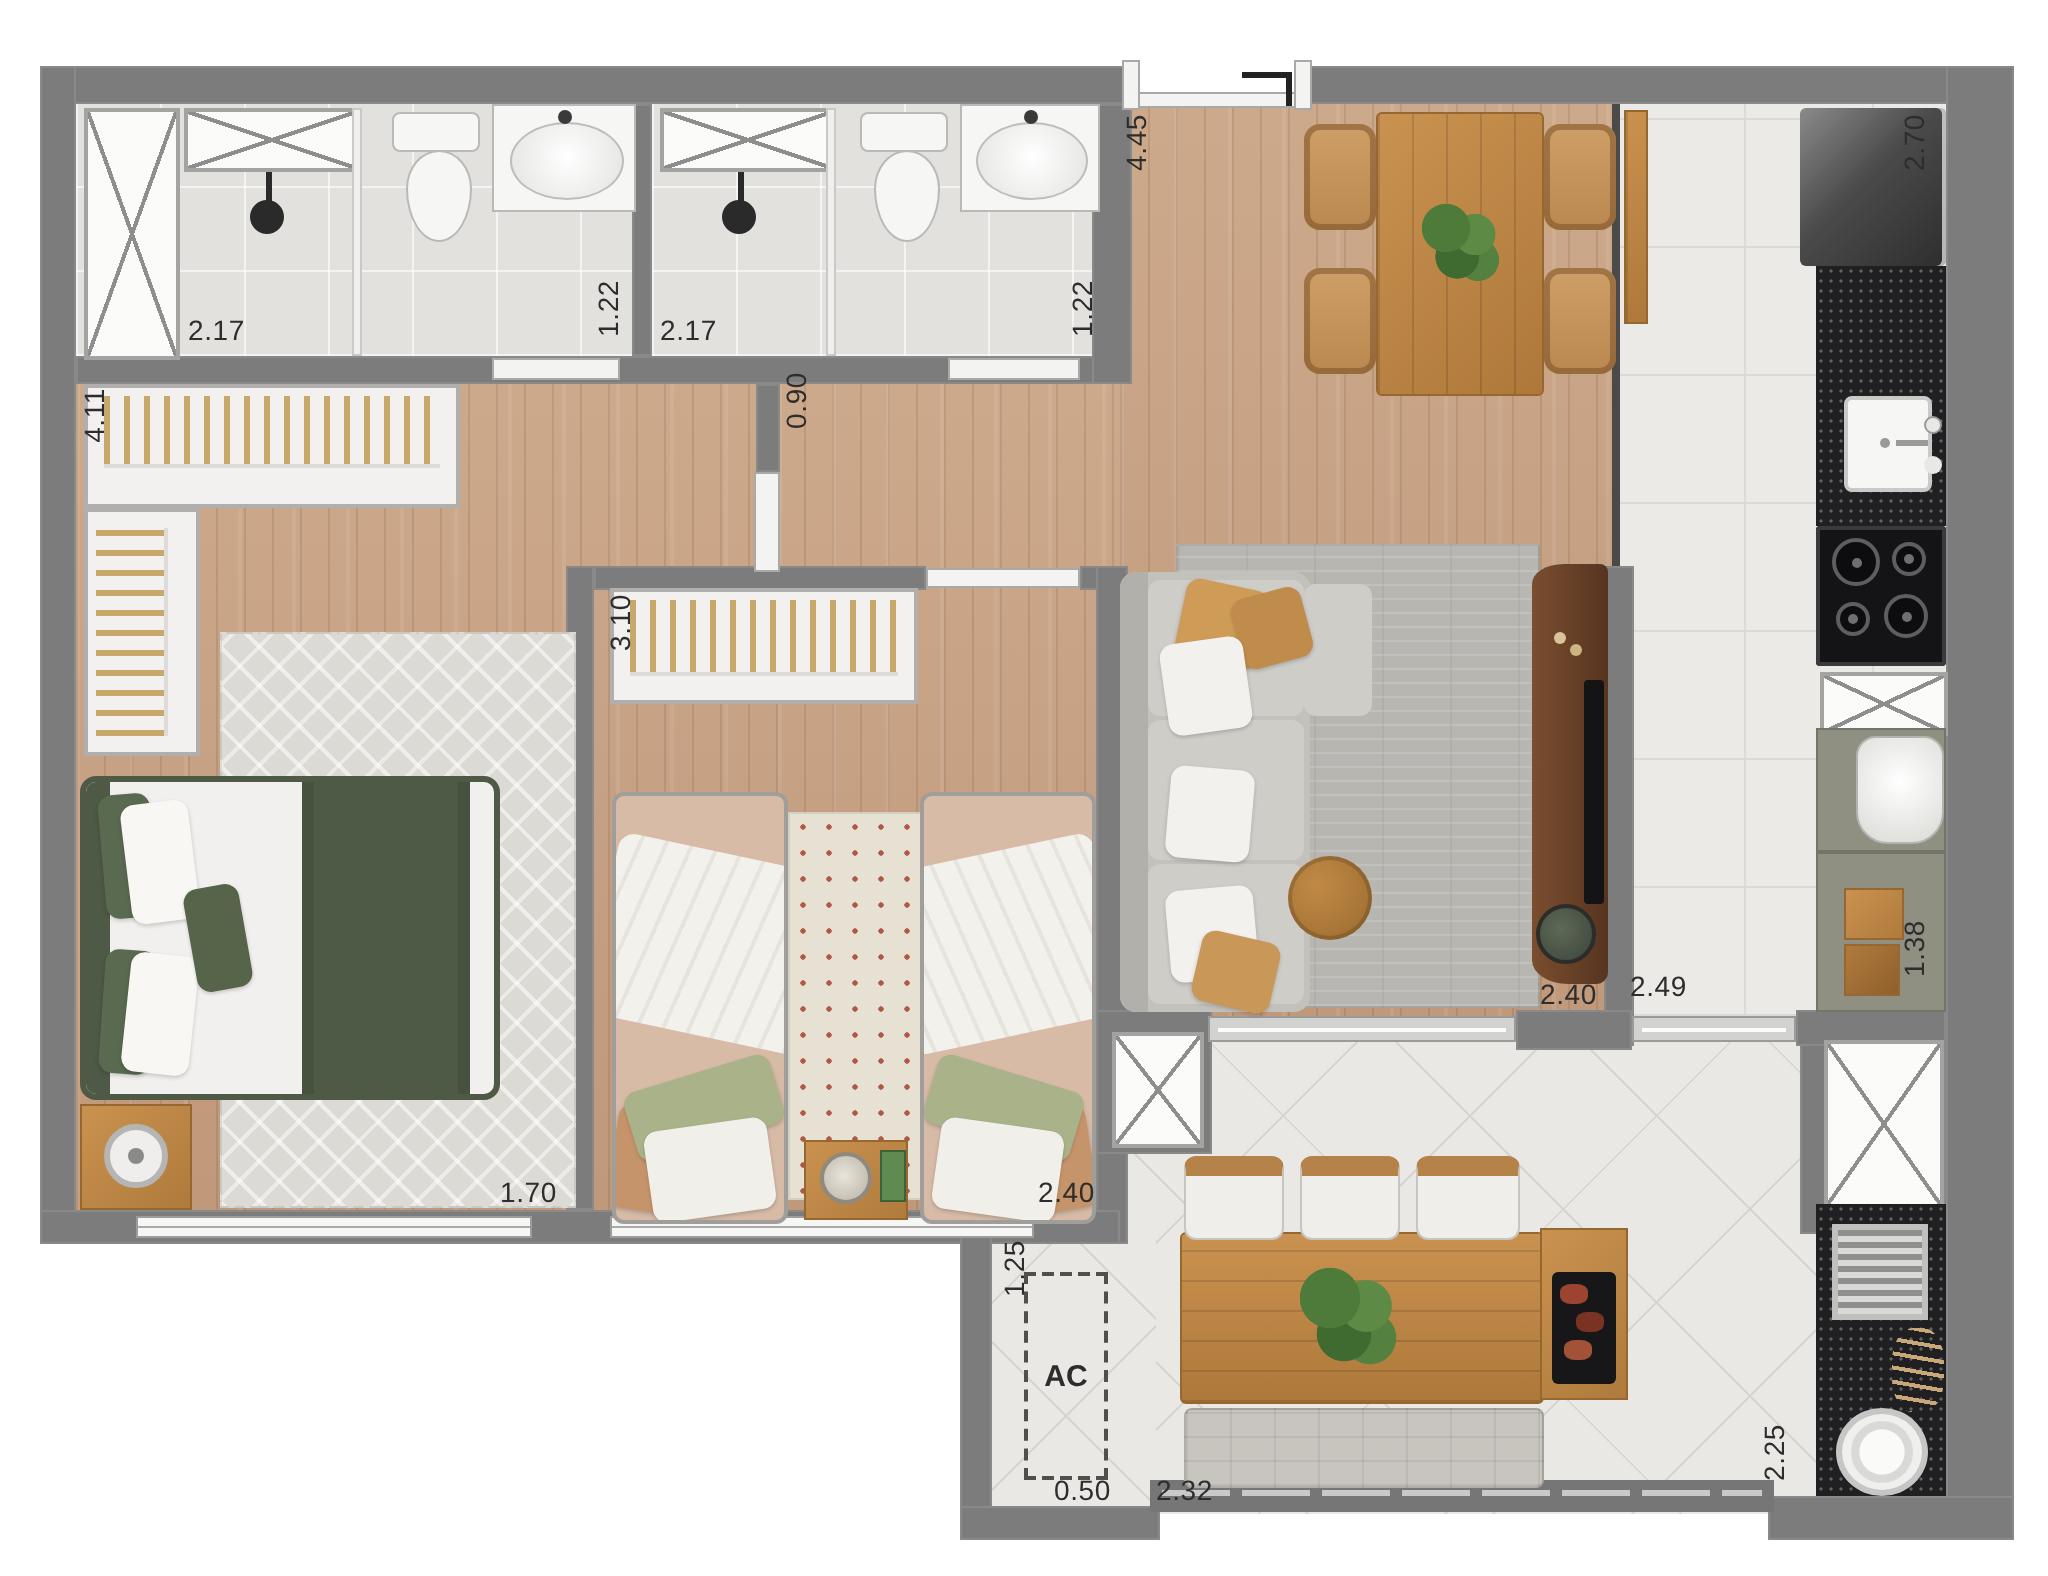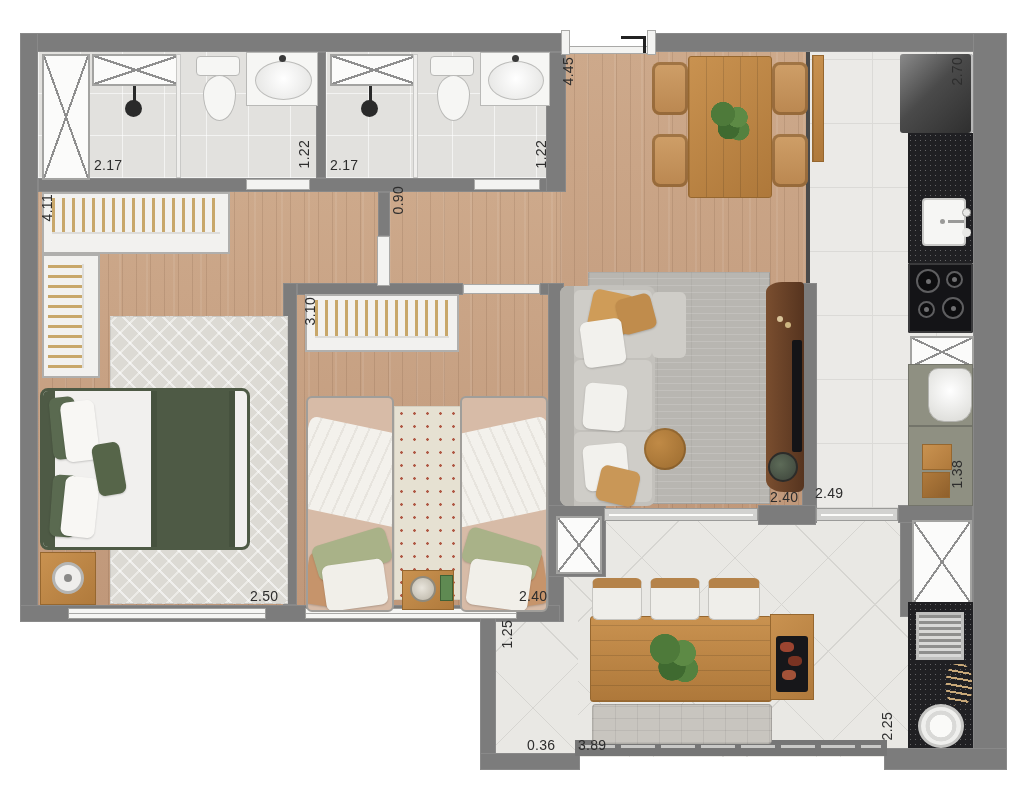--- a/index.html
+++ b/index.html
@@ -212,42 +212,45 @@
   <div class="olive" style="left:908px;top:426px;width:65px;height:80px"></div>
   <div class="wd" style="position:absolute;left:922px;top:444px;width:30px;height:26px"></div>
   <div class="wd" style="position:absolute;left:922px;top:472px;width:28px;height:26px;background:linear-gradient(135deg,#b07a3c,#8f602c)"></div>
   <div class="xbox" style="left:912px;top:520px;width:56px;height:80px"></div>
   <div class="blackc" style="left:908px;top:602px;width:65px;height:146px"></div>
   <div class="a" style="left:916px;top:612px;width:48px;height:48px;background:repeating-linear-gradient(0deg,#d9d9d7 0 3px,#8f8f8d 3px 6px);border:3px solid #c0c0be;box-sizing:border-box"></div>
   <div class="a" style="left:946px;top:664px;width:26px;height:42px;background:repeating-linear-gradient(10deg,#c8a878 0 2px,transparent 2px 7px);border-radius:40%"></div>
   <div class="a" style="left:918px;top:704px;width:46px;height:44px;border-radius:50%;background:radial-gradient(circle,#fafaf8 0 40%,#d9d9d7 42% 55%,#efefed 57% 100%);border:3px solid #c6c6c4;box-sizing:border-box"></div>
 
   <div class="xbox" style="left:556px;top:516px;width:42px;height:54px"></div>
+  <div class="a" style="left:512px;top:636px;width:42px;height:104px;border:2px dashed #4f4f4d;box-sizing:border-box;display:flex;align-items:center;justify-content:center">
+    <span style="font-weight:bold;font-size:15px;color:#2d2d2d">AC</span>
+  </div>
   <div class="wd plank-h" style="position:absolute;left:590px;top:616px;width:182px;height:86px;border-radius:3px"></div>
   <div class="plant" style="left:650px;top:634px;width:50px;height:50px"></div>
   <div class="bchair" style="left:592px;top:578px;width:50px;height:42px"></div>
   <div class="bchair" style="left:650px;top:578px;width:50px;height:42px"></div>
   <div class="bchair" style="left:708px;top:578px;width:52px;height:42px"></div>
   <div class="a" style="left:592px;top:704px;width:178px;height:38px;background-color:#c8c5bf;background-image:repeating-linear-gradient(90deg,rgba(0,0,0,.06) 0 1px,transparent 1px 22px),repeating-linear-gradient(0deg,rgba(0,0,0,.06) 0 1px,transparent 1px 12px);border:1px solid rgba(0,0,0,.12);border-radius:4px"></div>
   <div class="wd" style="position:absolute;left:770px;top:614px;width:44px;height:86px"></div>
   <div class="a" style="left:776px;top:636px;width:32px;height:56px;background:#17171a;border-radius:3px"></div>
   <div class="a" style="left:780px;top:642px;width:14px;height:10px;border-radius:40%;background:#9c4430;box-shadow:8px 14px 0 #7a3322,2px 28px 0 #a35238"></div>
 
   <div class="dim dimv" style="left:40px;top:194px">4.11</div>
   <div class="dim" style="left:94px;top:158px">2.17</div>
   <div class="dim dimv" style="left:297px;top:140px">1.22</div>
   <div class="dim" style="left:330px;top:158px">2.17</div>
   <div class="dim dimv" style="left:534px;top:140px">1.22</div>
   <div class="dim dimv" style="left:391px;top:186px">0.90</div>
   <div class="dim dimv" style="left:561px;top:57px">4.45</div>
   <div class="dim dimv" style="left:950px;top:57px">2.70</div>
   <div class="dim dimv" style="left:303px;top:297px">3.10</div>
-  <div class="dim" style="left:250px;top:589px">2.50</div>
+  <div class="dim" style="left:250px;top:589px">1.70</div>
   <div class="dim" style="left:519px;top:589px">2.40</div>
   <div class="dim" style="left:770px;top:490px">2.40</div>
   <div class="dim" style="left:815px;top:486px">2.49</div>
   <div class="dim dimv" style="left:950px;top:460px">1.38</div>
   <div class="dim dimv" style="left:880px;top:712px">2.25</div>
   <div class="dim dimv" style="left:500px;top:620px">1.25</div>
-  <div class="dim" style="left:527px;top:738px">0.36</div>
-  <div class="dim" style="left:578px;top:738px">3.89</div>
+  <div class="dim" style="left:527px;top:738px">0.50</div>
+  <div class="dim" style="left:578px;top:738px">2.32</div>
 
 </div>
 
 </body></html>

